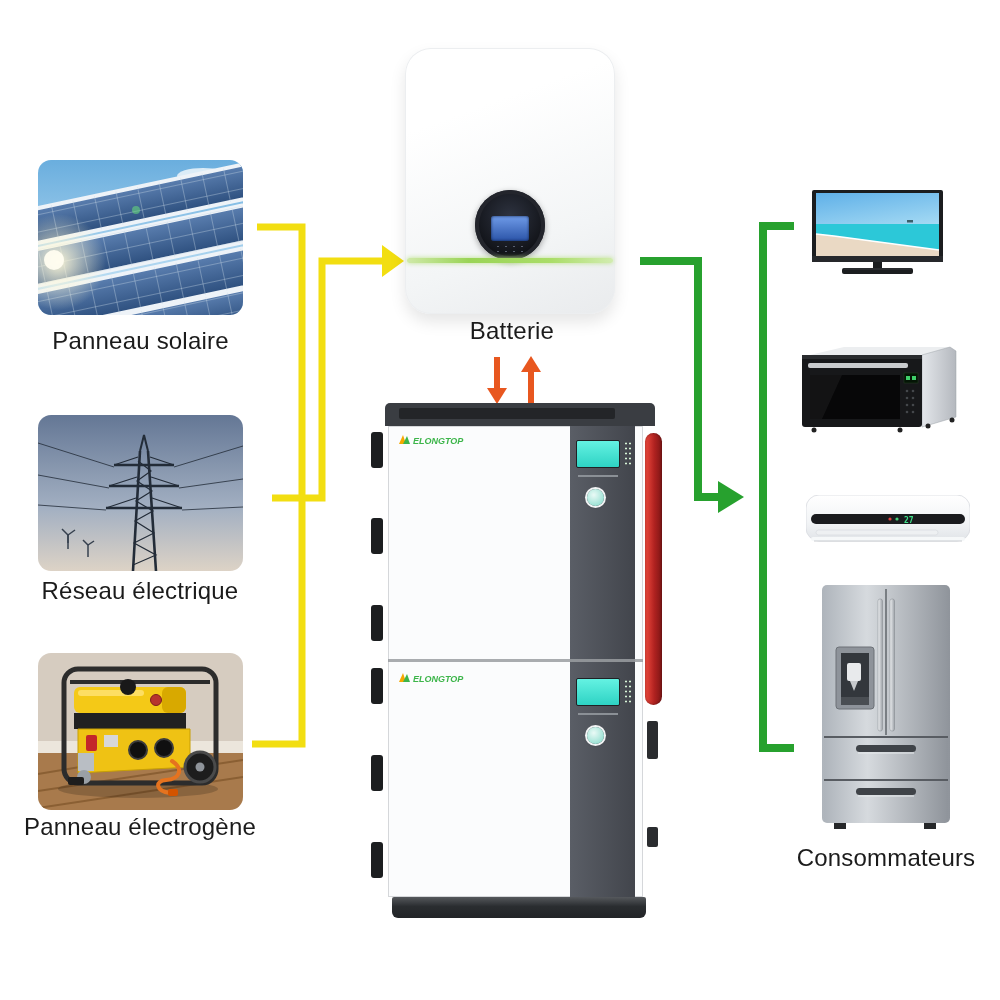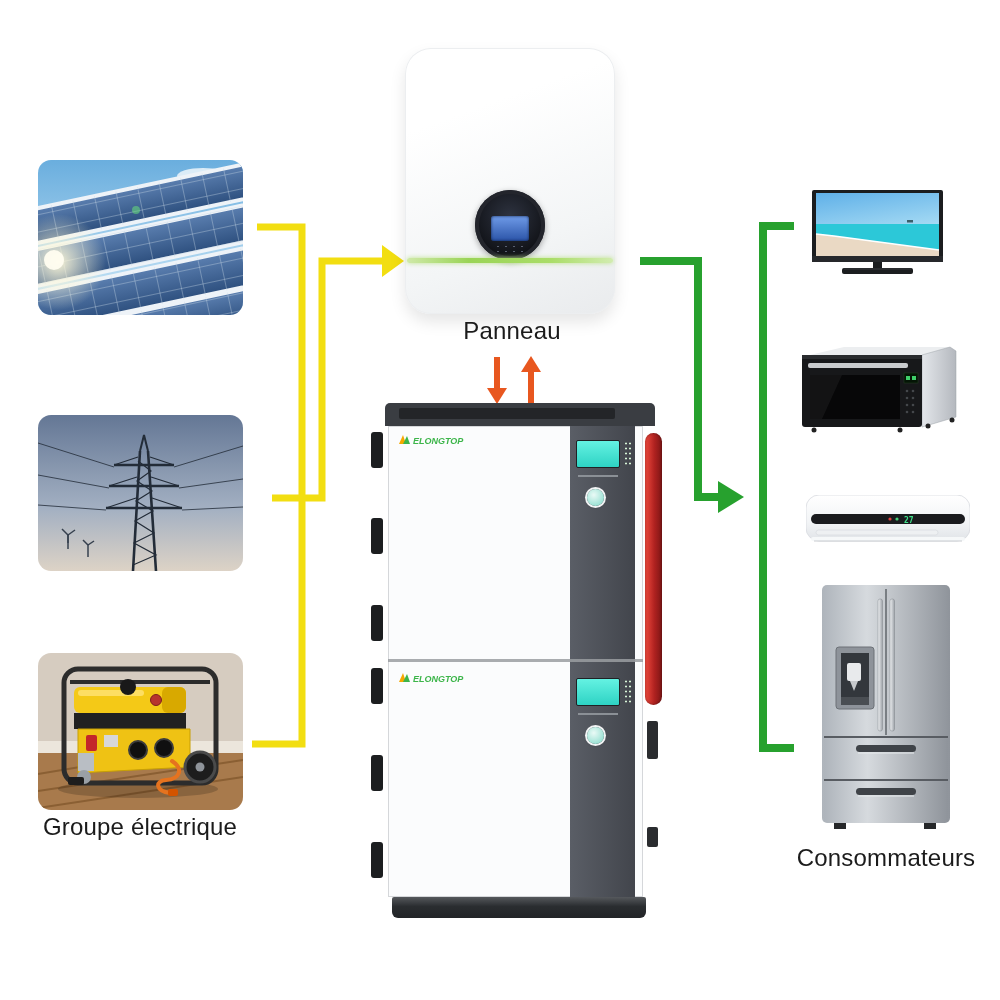--- a/index.html
+++ b/index.html
@@ -119,20 +119,21 @@
           <rect x="-35" y="110" width="280" height="38" fill="url(#cells)"></rect>
           <rect x="-35" y="150" width="280" height="30" fill="url(#pg)" stroke="#eef3f8" stroke-width="4"></rect>
           <rect x="-35" y="150" width="280" height="30" fill="url(#cells)"></rect>
         </g>
       </g>
       <circle cx="98" cy="50" r="4" fill="#67e07a" opacity=".55"></circle>
       <circle cx="20" cy="102" r="48" fill="url(#glr)"></circle>
       <circle cx="16" cy="100" r="10" fill="#fffdf0" opacity=".95"></circle>
     </svg>
   </figure>
+  <div class="label" style="left:38px;top:327px;width:205px;">Panneau solaire</div>
 
   <figure class="photo" style="left:38px;top:415px;width:205px;height:156px;margin:0;">
     <svg width="205" height="156" viewBox="0 0 205 156">
       <defs>
         <linearGradient id="sky2" x1="0" y1="0" x2="0" y2="1">
           <stop offset="0" stop-color="#647795"></stop>
             <stop offset=".6" stop-color="#a3b0c2"></stop>
           <stop offset="1" stop-color="#ddd3c6"></stop>
         </linearGradient>
       </defs>
@@ -158,20 +159,21 @@
         <line x1="30" y1="134" x2="30" y2="120"></line>
         <line x1="30" y1="120" x2="24" y2="114"></line>
           <line x1="30" y1="120" x2="37" y2="115"></line>
         <line x1="30" y1="120" x2="30" y2="128"></line>
         <line x1="50" y1="142" x2="50" y2="130"></line>
         <line x1="50" y1="130" x2="45" y2="125"></line>
           <line x1="50" y1="130" x2="56" y2="126"></line>
       </g>
     </svg>
   </figure>
+  <div class="label" style="left:20px;top:577px;width:240px;">Réseau électrique</div>
 
   <figure class="photo" style="left:38px;top:653px;width:205px;height:157px;margin:0;">
     <svg width="205" height="157" viewBox="0 0 205 157">
       <rect width="205" height="100" fill="#d6ccc0"></rect>
       <rect y="88" width="205" height="12" fill="#ece6dc"></rect>
       <rect y="100" width="205" height="57" fill="#a87a4c"></rect>
       <g stroke="#8a5f33" stroke-width="2">
         <line x1="0" y1="155" x2="205" y2="124"></line>
           <line x1="0" y1="138" x2="205" y2="107"></line>
         <line x1="0" y1="121" x2="120" y2="101"></line>
@@ -192,30 +194,30 @@
       <circle cx="126" cy="95" r="9" fill="#101010" stroke="#3c3c3c" stroke-width="2"></circle>
       <rect x="40" y="100" width="16" height="18" fill="#b9bec4"></rect>
       <circle cx="46" cy="124" r="7" fill="#9aa0a6"></circle>
       <rect x="30" y="124" width="16" height="8" rx="2" fill="#1d1d1d"></rect>
       <circle cx="162" cy="114" r="15" fill="#1d1d1d" stroke="#4a4a4a" stroke-width="3"></circle>
       <circle cx="162" cy="114" r="4.5" fill="#8f949a"></circle>
       <path d="M134 108 C146 116 142 126 128 127 C116 128 118 138 132 140" fill="none" stroke="#e5731f" stroke-width="4" stroke-linecap="round"></path>
       <rect x="130" y="136" width="10" height="7" rx="2" fill="#d35400"></rect>
     </svg>
   </figure>
-  <div class="label" style="left:15px;top:813px;width:250px;">Groupe électrique</div>
+  <div class="label" style="left:15px;top:813px;width:250px;">Panneau électrogène</div>
 
   <div class="inverter">
     <div class="inv-circle">
       <div class="inv-lcd"></div>
       <div class="inv-keys"></div>
     </div>
     <div class="inv-stripe"></div>
   </div>
-  <div class="label" style="left:412px;top:317px;width:200px;">Panneau</div>
+  <div class="label" style="left:412px;top:317px;width:200px;">Batterie</div>
 
   <div class="battery">
     <div class="bat-cap"></div>
     <div class="bat-body"></div>
     <div class="bat-col"></div>
     <div class="bat-div"></div>
 
     <div class="bat-logo" style="top:30px;">
       <svg width="80" height="13" viewBox="0 0 80 13">
         <polygon points="1,10 5,1 8,10" fill="#f5a800"></polygon>

